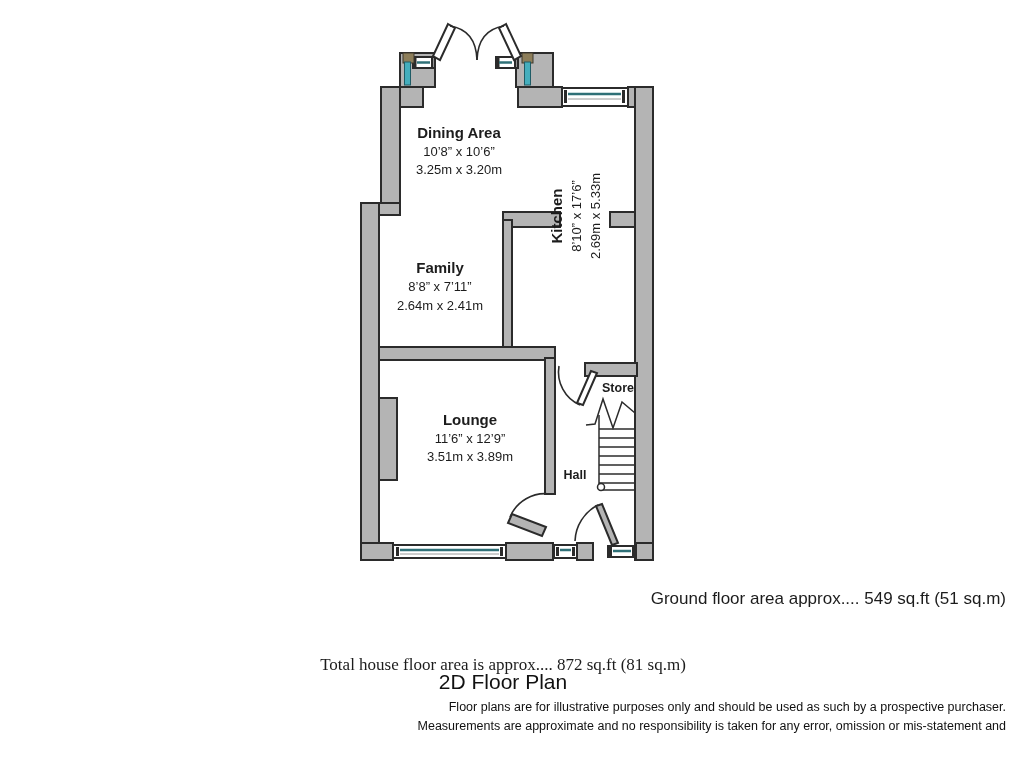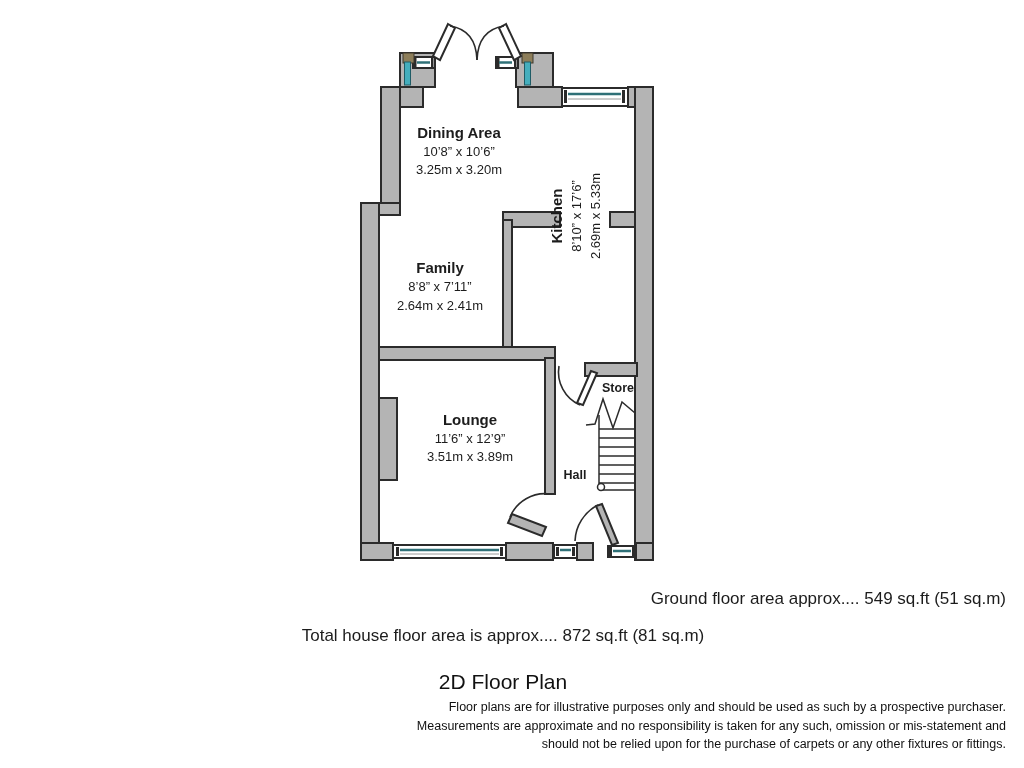--- a/index.html
+++ b/index.html
@@ -18,21 +18,21 @@
   .stair{stroke:#2b2b2b;stroke-width:1.5;fill:none;}
   .teal {fill:#44aebd;stroke:#1f5c66;stroke-width:1;}
   .brown{fill:#8d7e5a;stroke:#3f392c;stroke-width:1;}
 
   .rname {font:bold 15px "Liberation Sans",sans-serif;fill:#1c1c1c;text-anchor:middle;}
   .rdim  {font:13px "Liberation Sans",sans-serif;fill:#1c1c1c;text-anchor:middle;}
   .rsmall{font:bold 12.5px "Liberation Sans",sans-serif;fill:#1c1c1c;text-anchor:middle;}
 
   .area-line{position:absolute;left:0;width:1006px;text-align:center;font-size:17px;color:#1c1c1c;}
   .area-1{top:589px;text-align:right;}
-  .area-2{top:626px;}
+  .area-2{top:655px;font-family:Liberation Serif, serif;}
   .plan-title{position:absolute;left:0;top:670px;width:1006px;text-align:center;
               font-size:21px;color:#111;}
   .plan-title span{text-underline-offset:3px;}
   .disclaimer{position:absolute;left:0;top:698px;width:1006px;text-align:right;
               font-size:12.5px;line-height:18.5px;color:#111;}
 </style>
 </head>
 <body>
 
 <div class="page">
@@ -163,17 +163,16 @@
 
   <div class="area-line area-1">Ground floor area approx.... 549 sq.ft (51 sq.m)</div>
   <div class="area-line area-2">Total house floor area is approx.... 872 sq.ft (81 sq.m)</div>
 
   <div class="plan-title">
     <span>2D Floor Plan</span>
   </div>
 
   <div class="disclaimer">
     <div>Floor plans are for illustrative purposes only and should be used as such by a prospective purchaser.</div>
-    <div>Measurements are approximate and no responsibility is taken for any such, omission or mis-statement and</div>
-    <div>should not be relied upon for the purchase of carpets or any other fixtures or fittings.</div>
+    <div>Measurements are approximate and no responsibility is taken for any error, omission or mis-statement and</div>
   </div>
 
 </div>
 
 </body></html>

